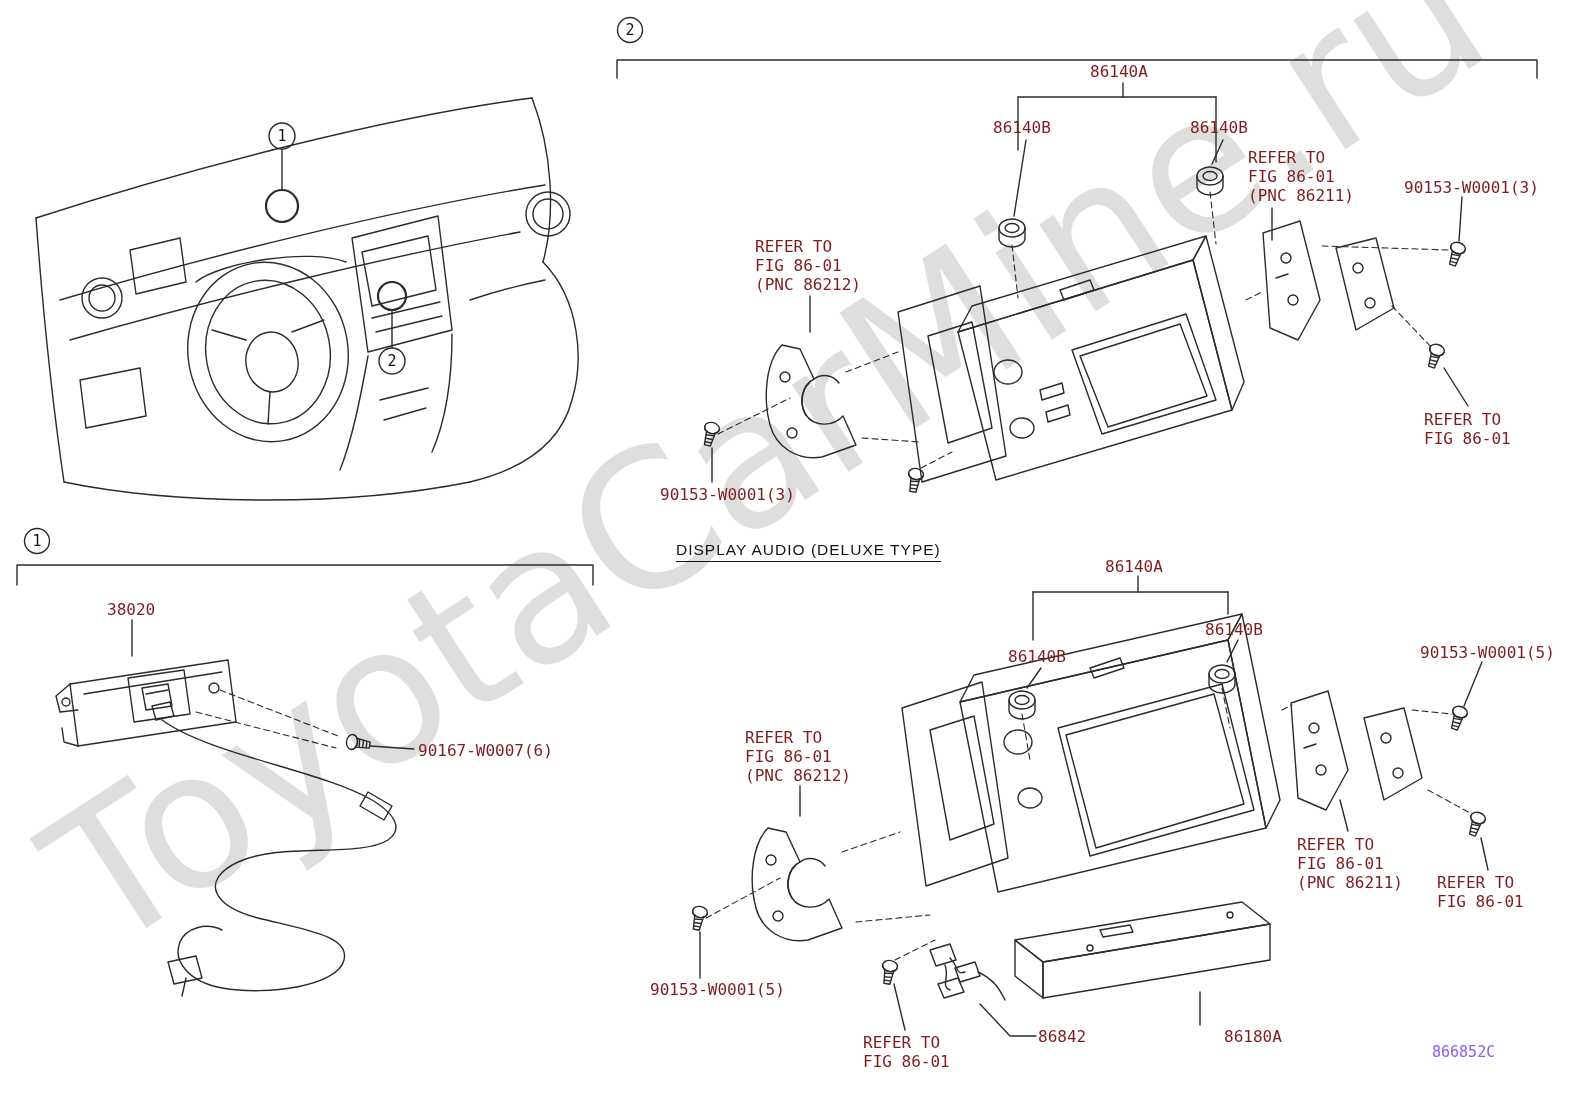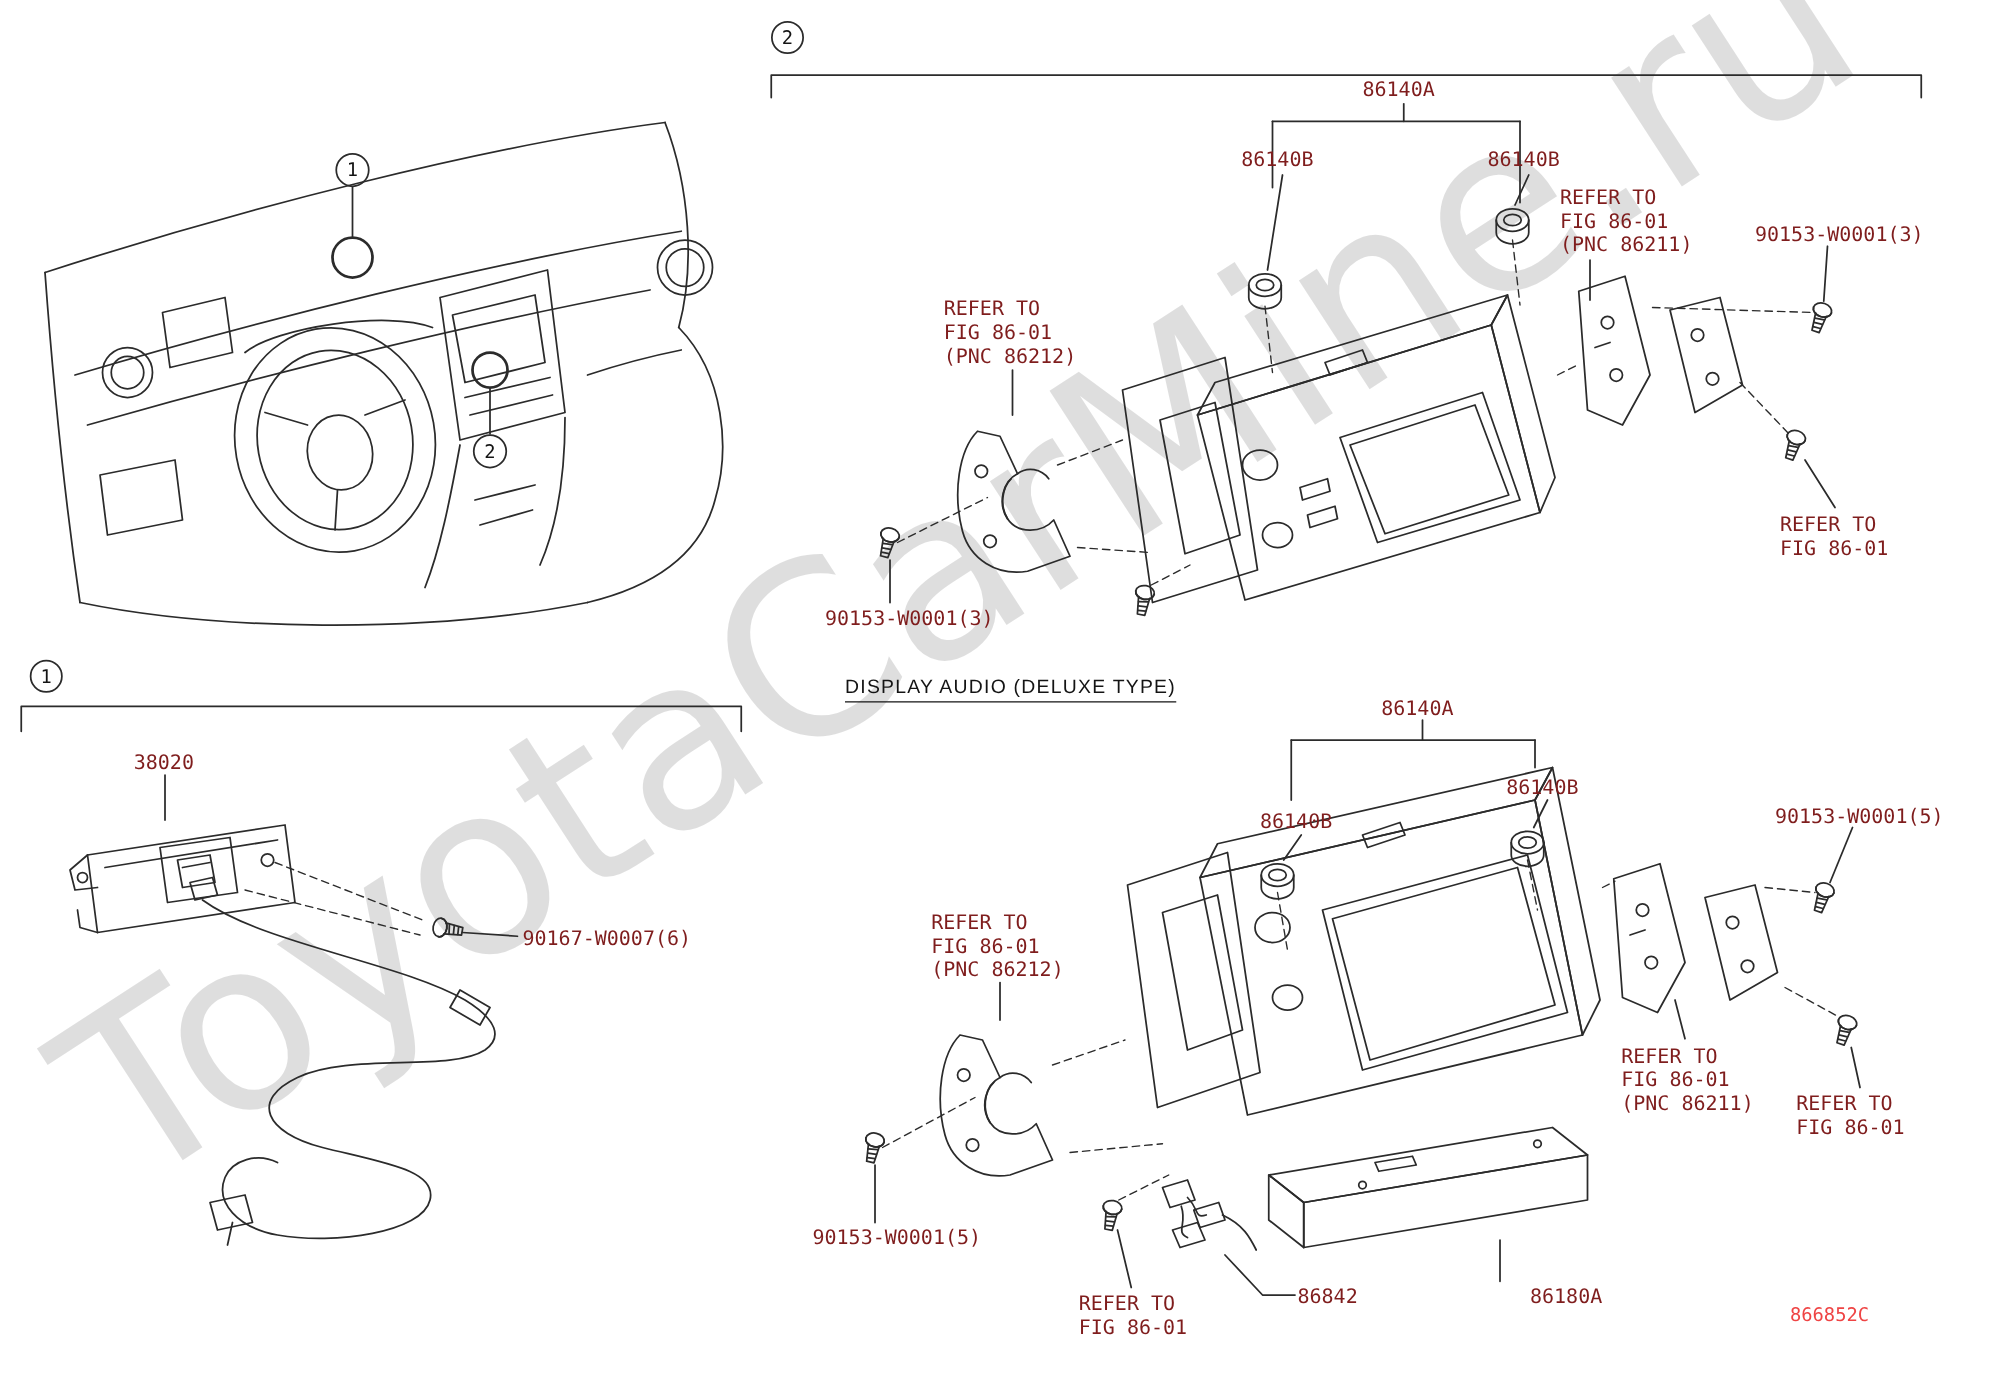--- a/index.html
+++ b/index.html
@@ -17,21 +17,21 @@
   svg.art { position:absolute; left:0; top:0; z-index:1; }
   .label {
     position:absolute; z-index:2; font-size:16px; line-height:19px;
     color:#7f1d1d; white-space:pre-line; letter-spacing:0;
   }
   .title {
     position:absolute; z-index:2; font-family:"Liberation Sans", sans-serif;
     font-size:15.5px; letter-spacing:1px; color:#141414;
     border-bottom:1.4px solid #141414; padding-bottom:2px;
   }
-  .footer-code { position:absolute; z-index:2; font-size:15px; color:#ef4444; }
+  .footer-code { position:absolute; z-index:2; font-size:15px; color:#8b5cf6; }
   text.callout {
     font-family:"DejaVu Sans Mono", monospace; font-size:15px;
     fill:#141414; stroke:none; text-anchor:middle;
   }
 </style>
 </head>
 <body>
 
 <div class="canvas">
 

